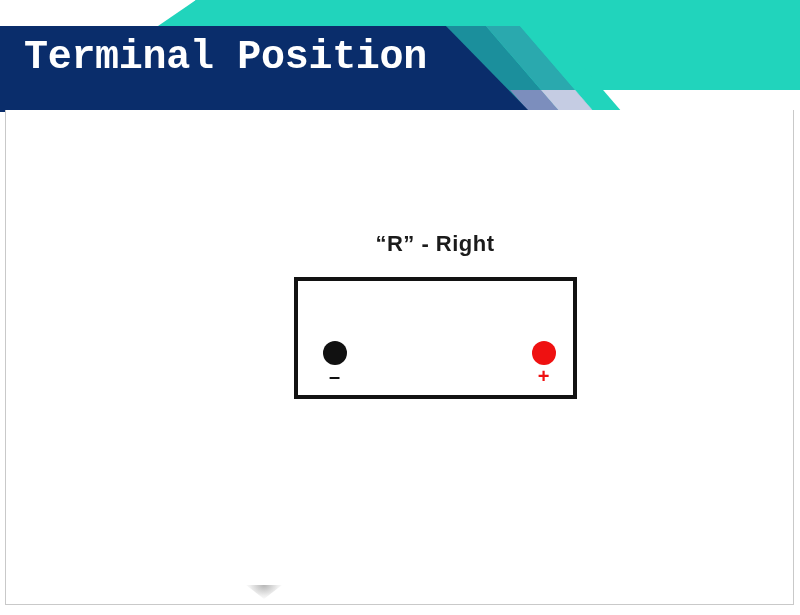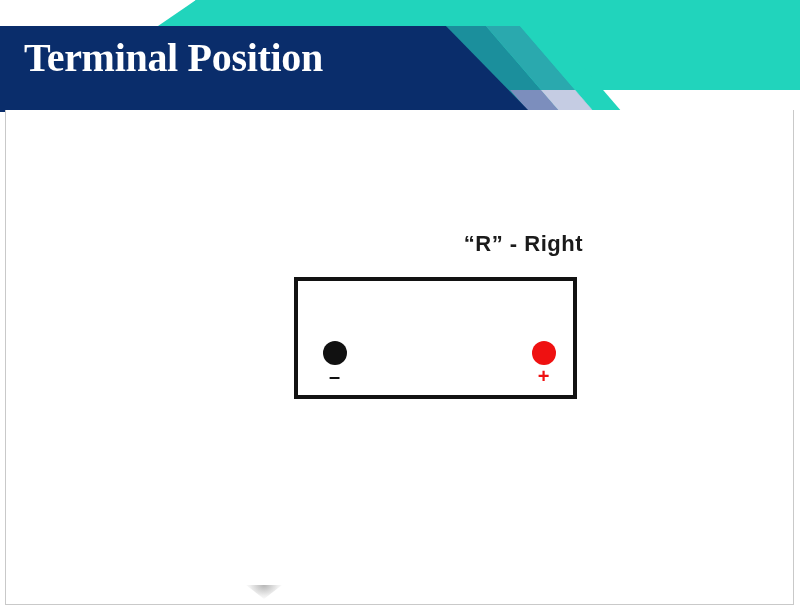--- a/index.html
+++ b/index.html
@@ -46,21 +46,21 @@
   .header svg {
     display: block;
     width: 800px;
     height: 112px;
   }
 
   .header-title {
     position: absolute;
     left: 24px;
     top: 38px;
-    font-family: Liberation Serif, serif;
+    font-family: Liberation Mono, monospace;
     font-size: 40px;
     font-weight: bold;
     color: #ffffff;
     letter-spacing: -0.3px;
     line-height: 1;
     white-space: nowrap;
   }
 
   
   .content {
@@ -72,21 +72,21 @@
   }
 
   .diagram {
     position: absolute;
     left: 281px;
     top: 120px;
     width: 296px;
   }
 
   .diagram-label {
-    text-align: right;
+    text-align: center;
     font-family: "Liberation Sans", sans-serif;
     font-size: 22px;
     font-weight: bold;
     color: #1b1b1b;
     letter-spacing: 0.5px;
     margin-bottom: 20px;
     white-space: nowrap;
   }
 
   .battery {

